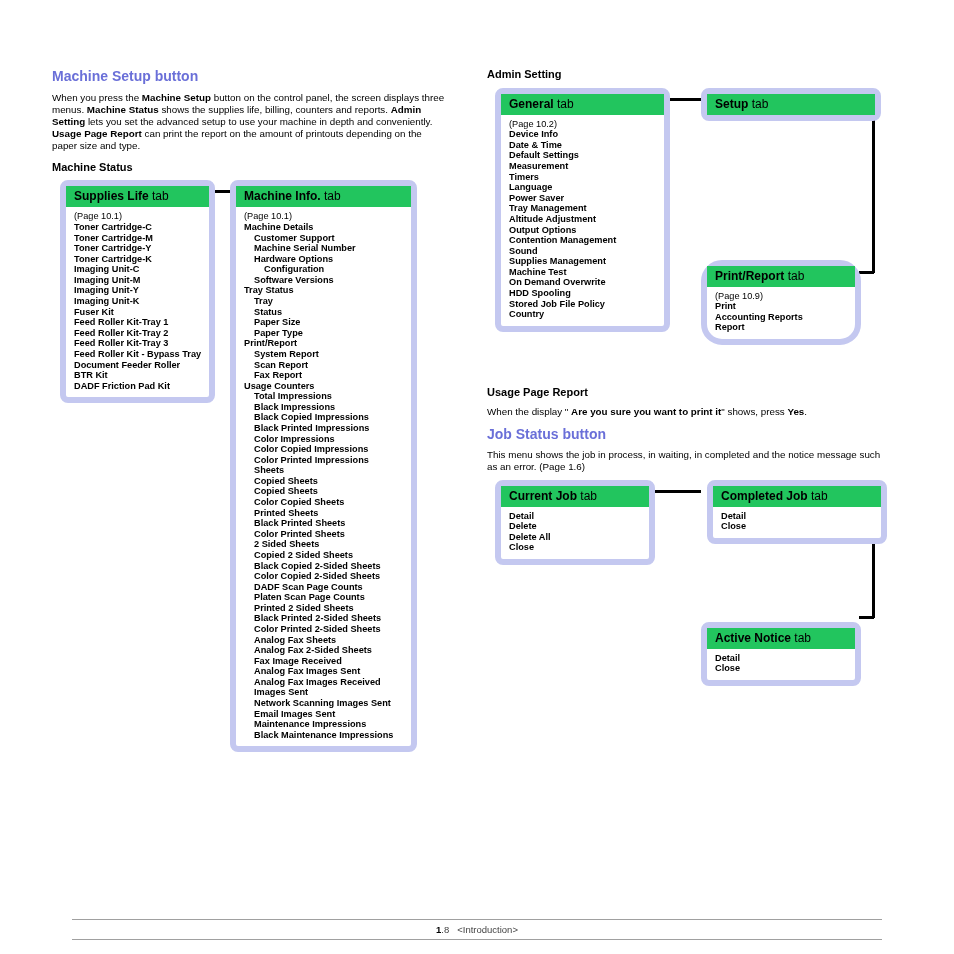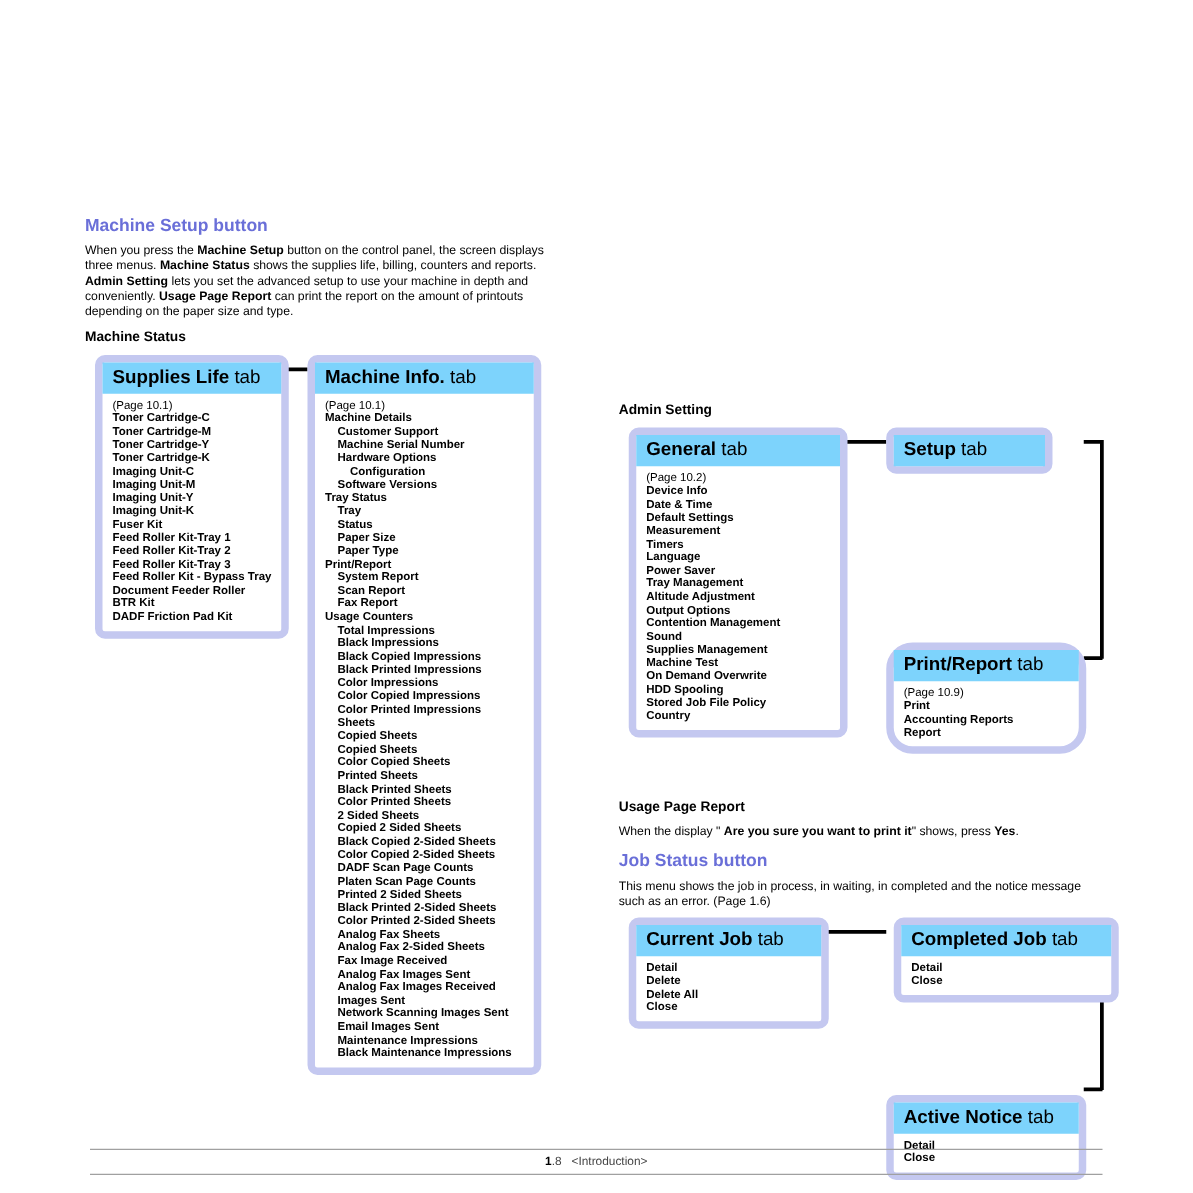--- a/index.html
+++ b/index.html
@@ -6,24 +6,23 @@
     font-family: Arial, Helvetica, sans-serif;
     margin: 0;
     background: #fff;
     color: #000;
   }
   .page {
     width: 954px;
     height: 954px;
     position: relative;
     box-sizing: border-box;
-    padding: 60px 72px 0 68px;
+    padding: 60px 72px 0 52px;
     display: flex;
     gap: 40px;
-    align-items: flex-end;
   }
   .col {
     flex: 1;
     font-size: 9.8px;
     line-height: 1.25;
   }
   h2 {
     color: #6a6fd8;
     font-size: 14px;
     font-weight: bold;
@@ -42,23 +41,23 @@
     margin-top: 6px;
   }
   .box {
     position: absolute;
     background: #fff;
     border: 6px solid #c4c8f0;
     border-radius: 8px;
     box-sizing: border-box;
   }
   .box-hdr {
-    background: #7dd3fc;
+    background: #22c55e;
     padding: 3px 8px 3px 8px;
-    font-size: 15px;
+    font-size: 12px;
   }
   .box-body {
     padding: 4px 8px 6px 8px;
     font-size: 9.2px;
     line-height: 1.15;
   }
   .box-body .row { white-space: nowrap; }
   .i1 { padding-left: 10px; }
   .i2 { padding-left: 20px; }
   .connector {
@@ -222,21 +221,21 @@
               <div class="row b ">Supplies Management</div>
               <div class="row b ">Machine Test</div>
               <div class="row b ">On Demand Overwrite</div>
               <div class="row b ">HDD Spooling</div>
               <div class="row b ">Stored Job File Policy</div>
               <div class="row b ">Country</div>
             </div>
         </div>
       </div>
 
-      <div class="box" style="top:0;left:214px;width:133px;">
+      <div class="box" style="top:0;left:214px;width:180px;">
         <div class="box-hdr">
           <span class="b">Setup</span><span> tab</span>
         </div>
       </div>
 
       <div class="box" style="top:172px;left:214px;width:160px;border-radius:21px;">
         <div class="box-hdr">
           <span class="b">Print/Report</span><span> tab</span>
         </div>
         <div class="box-body">

